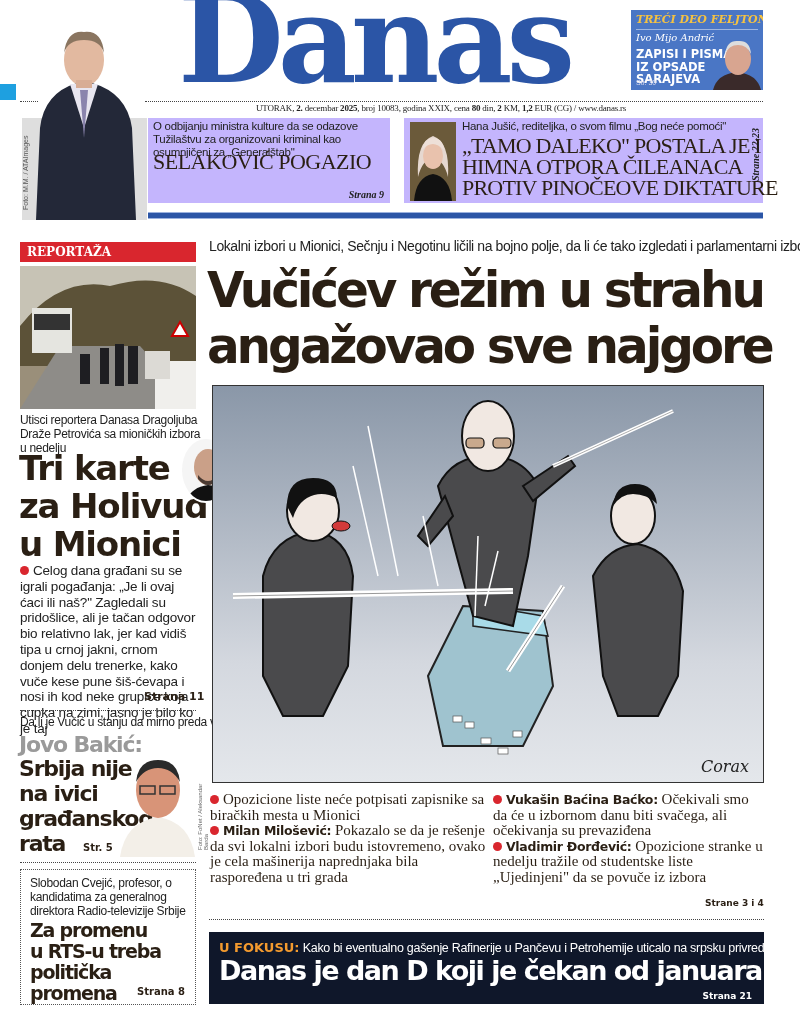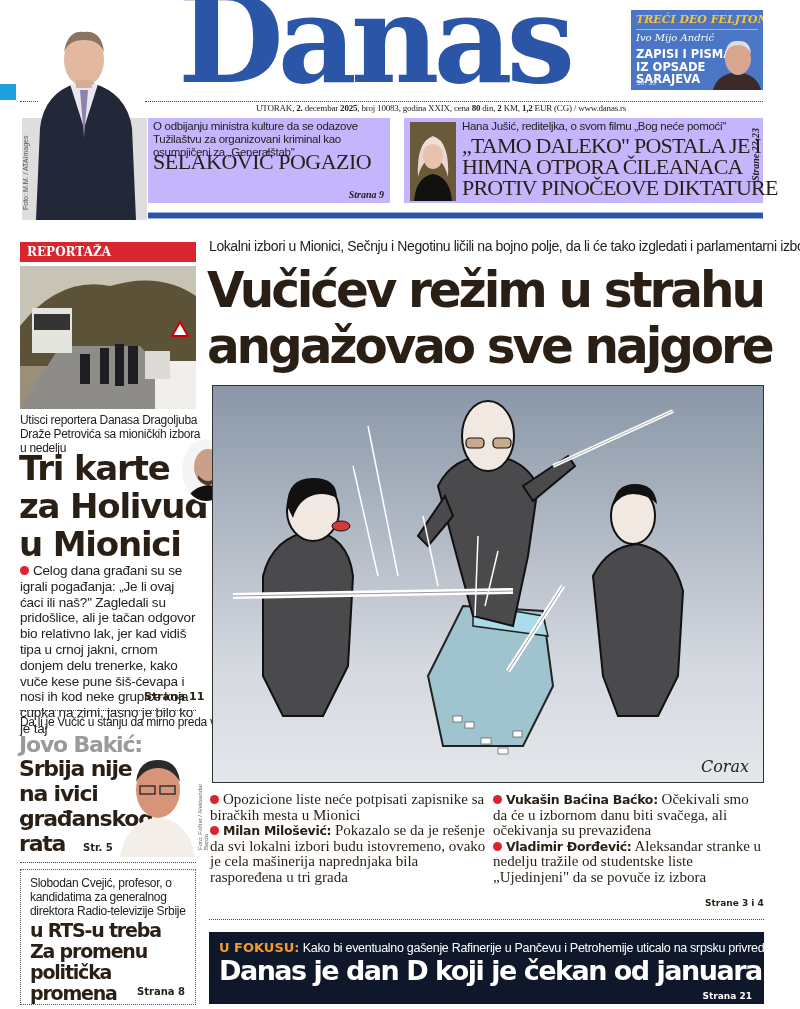--- a/index.html
+++ b/index.html
@@ -191,22 +191,22 @@
     <rect x="20" y="34" width="15" height="8" fill="none" stroke="#333" stroke-width="1.5"></rect>
     <rect x="40" y="34" width="15" height="8" fill="none" stroke="#333" stroke-width="1.5"></rect>
   </svg>
 </div>
 <div class="abs" style="left:197px;top:770px;font-size:6px;color:#666;writing-mode:vertical-rl;transform:rotate(180deg);height:80px;">Foto: FoNet / Aleksandar Barda</div>
 <div class="abs dotline" style="left:20px;top:862px;width:176px;"></div>
 
 <div class="abs" style="left:20px;top:869px;width:176px;height:136px;border:1px dotted #555;">
   <div class="intro-narrow" style="position:absolute;left:9px;top:6px;width:165px;">Slobodan Cvejić, profesor, o kandidatima za generalnog direktora Radio-televizije Srbije</div>
   <div class="bold-cond" style="position:absolute;left:9px;top:50px;font-size:19px;line-height:21px;">
+    <div>Za promenu</div>
     <div>u RTS-u treba</div>
-    <div>Za promenu</div>
     <div>politička promena</div>
   </div>
   <div class="strana-bold" style="position:absolute;right:10px;top:116px;margin-left:34px;">Strana 8</div>
 </div>
 
 <div class="abs kicker">Lokalni izbori u Mionici, Sečnju i Negotinu ličili na bojno polje, da li će tako izgledati i parlamentarni izbori</div>
 <div class="abs main-head">
   <div>Vučićev režim u strahu</div>
   <div>angažovao sve najgore</div>
 </div>
@@ -256,21 +256,21 @@
   </svg>
   <div style="position:absolute;right:14px;bottom:6px;font-family:'DejaVu Serif',serif;font-style:italic;font-size:16px;color:#222;">Corax</div>
 </div>
 
 <div class="abs bullets-serif" style="left:210px;top:792px;width:280px;">
   <div><span class="dot-red"></span><b></b><span>Opozicione liste neće potpisati zapisnike sa biračkih mesta u Mionici</span></div>
   <div><span class="dot-red"></span><b>Milan Milošević:</b><span> Pokazalo se da je rešenje da svi lokalni izbori budu istovremeno, ovako je cela mašinerija naprednjaka bila raspoređena u tri grada</span></div>
 </div>
 <div class="abs bullets-serif" style="left:493px;top:792px;width:270px;">
   <div><span class="dot-red"></span><b>Vukašin Baćina Baćko:</b><span> Očekivali smo da će u izbornom danu biti svačega, ali očekivanja su prevaziđena</span></div>
-  <div><span class="dot-red"></span><b>Vladimir Đorđević:</b><span> Aleksandar stranke u nedelju tražile od studentske liste „Ujedinjeni" da se povuče iz izbora</span></div>
+  <div><span class="dot-red"></span><b>Vladimir Đorđević:</b><span> Opozicione stranke u nedelju tražile od studentske liste „Ujedinjeni" da se povuče iz izbora</span></div>
 </div>
 <div class="abs strana-bold" style="left:705px;top:898px;font-size:9px;">Strane 3 i 4</div>
 <div class="abs dotline" style="left:209px;top:919px;width:555px;"></div>
 
 <div class="abs focus-box">
   <div style="white-space:nowrap;">
     <span class="focus-label">U FOKUSU:</span><span class="focus-intro"> Kako bi eventualno gašenje Rafinerije u Pančevu i Petrohemije uticalo na srpsku privredu</span>
   </div>
   <div class="focus-head">Danas je dan D koji je čekan od januara</div>
   <div class="focus-str">Strana 21</div>

